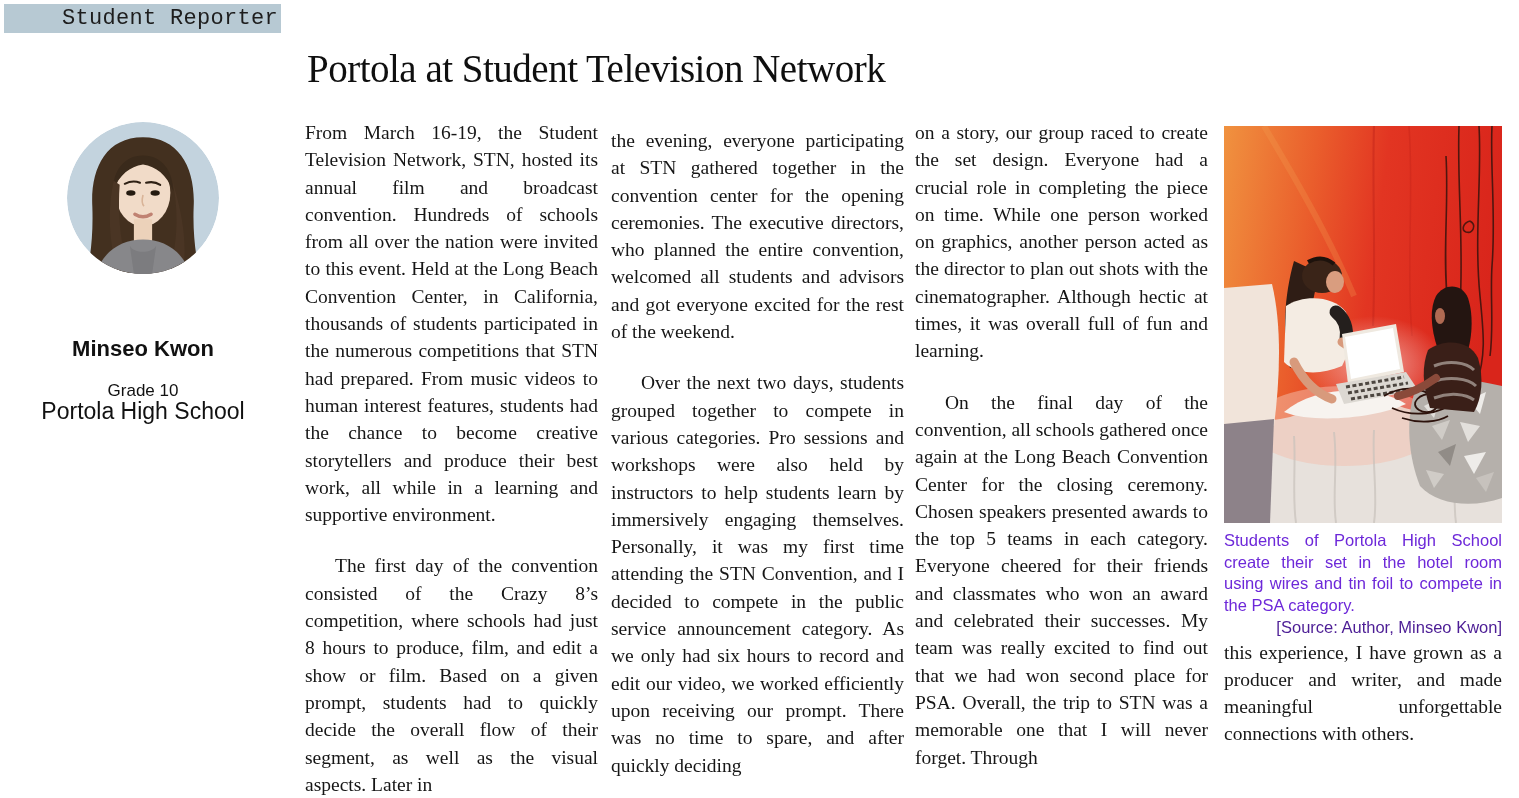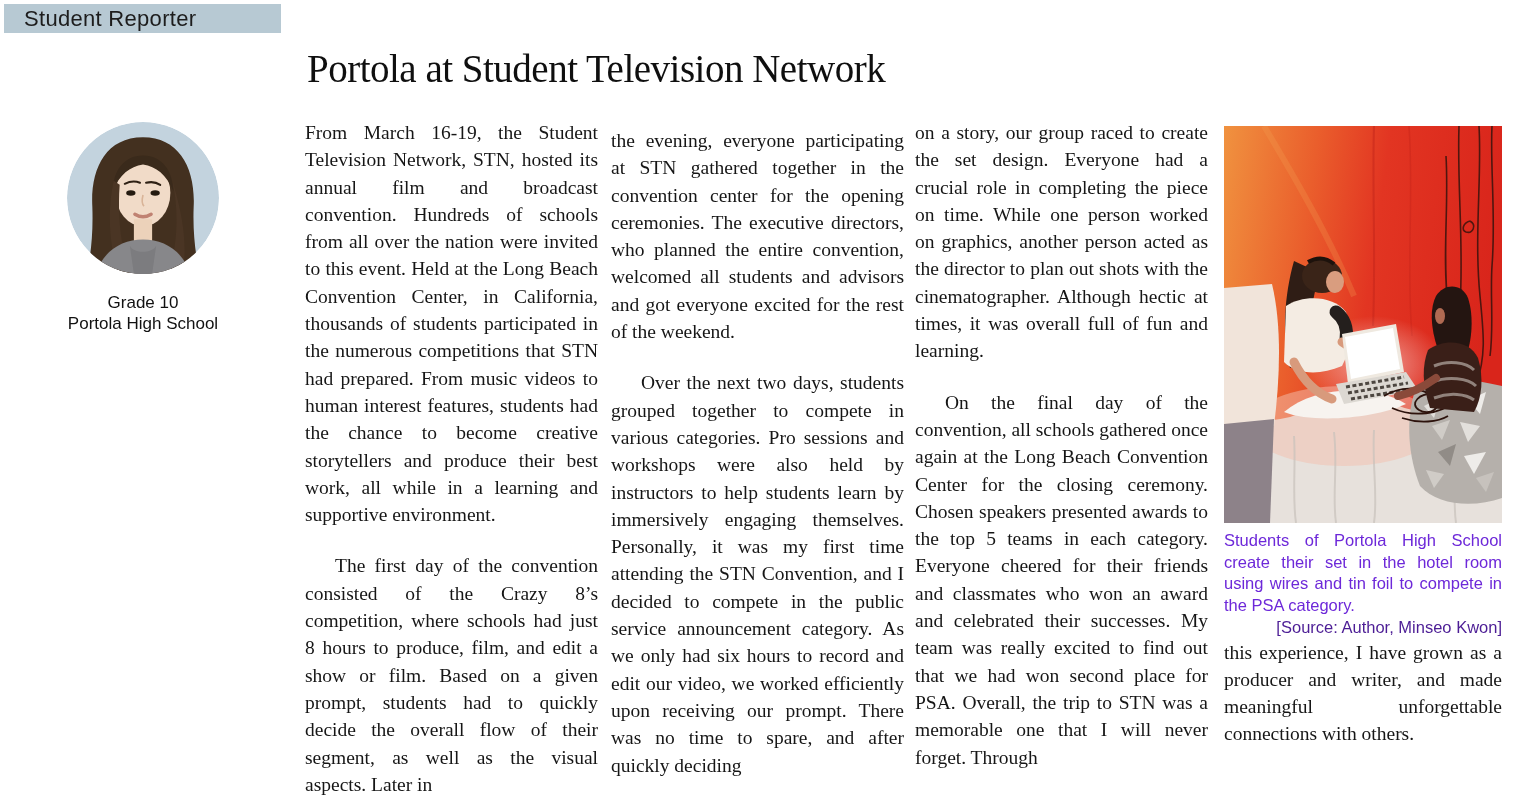--- a/index.html
+++ b/index.html
@@ -1,33 +1,33 @@
 <!DOCTYPE html>
 <html><head>
 <meta charset="utf-8">
 <style>
   html,body{margin:0;padding:0;background:#ffffff;}
   .page{position:relative;width:1519px;height:798px;background:#ffffff;overflow:hidden;
         font-family:"Liberation Serif", serif;color:#161616;}
 
   
   .section-bar{position:absolute;left:4px;top:4px;width:277px;height:29px;background:#b7c9d3;}
-  .section-label{display:block;font-family:Liberation Sans, sans-serif;font-size:22px;
-        line-height:29px;color:#1d1d1d;padding-left:20px;letter-spacing:.3px;}
+  .section-label{display:block;font-family:Liberation Mono, monospace;font-size:22px;
+        line-height:29px;color:#1d1d1d;padding-left:58px;letter-spacing:.3px;}
   .title{position:absolute;left:307px;top:46px;margin:0;font-weight:400;font-size:39px;
         color:#0f0f0f;letter-spacing:-.5px;font-family:"Liberation Serif", serif;}
 
   
   .author{position:absolute;left:40px;top:122px;width:206px;text-align:center;
         font-family:"Liberation Sans", sans-serif;color:#111;}
   .avatar{width:152px;height:152px;margin:0 auto;border-radius:50%;overflow:hidden;}
   .avatar svg{display:block;}
   .author-name{margin-top:62px;font-size:22px;font-weight:bold;}
   .author-grade{margin-top:18px;font-size:17px;line-height:21px;}
-  .author-school{font-size:17px;line-height:21px;}
+  .author-school{font-size:23px;line-height:21px;}
 
   
   .col{position:absolute;top:119px;width:293px;font-size:19.5px;line-height:27.3px;
         text-align:justify;color:#161616;}
   .col p{margin:0;}
   .col p + p{margin-top:24px;}
   .col p.indent{text-indent:30px;}
   #col1{left:305px;}
   #col2{left:611px;margin-top:8px;}
   #col3{left:915px;}
@@ -67,20 +67,21 @@
         <path d="M57 61 q8 -4 15 -1" stroke="#2e2014" stroke-width="2" fill="none" stroke-linecap="round"></path>
         <path d="M78 60 q8 -2 14 2" stroke="#2e2014" stroke-width="2" fill="none" stroke-linecap="round"></path>
         <ellipse cx="63" cy="70" rx="4.6" ry="2.7" fill="#241a10"></ellipse>
         <ellipse cx="87" cy="70" rx="4.6" ry="2.7" fill="#241a10"></ellipse>
         <path d="M75 72 q-2 8 1 11" stroke="#d9b498" stroke-width="1.6" fill="none"></path>
         <path d="M67 91 q8 5 16 0" stroke="#c08272" stroke-width="3.4" fill="none" stroke-linecap="round"></path>
         <path d="M28 150 C36 127 54 116 75 116 C96 116 114 127 122 150 Z" fill="#87878a"></path>
         <path d="M62 122 C66 130 84 130 88 122 L84 150 L66 150 Z" fill="#7c7c7f"></path>
       </svg>
     </div>
+    <div class="author-name">Minseo Kwon</div>
     <div class="author-grade">Grade 10</div>
     <div class="author-school">Portola High School</div>
   </div>
 
   <div class="col" id="col1">
     <p>From March 16-19, the Student Television Network, STN, hosted its annual film and broadcast convention. Hundreds of schools from all over the nation were invited to this event. Held at the Long Beach Convention Center, in California, thousands of students participated in the numerous competitions that STN had prepared. From music videos to human interest features, students had the chance to become creative storytellers and produce their best work, all while in a learning and supportive environment.</p>
     <p class="indent">The first day of the convention consisted of the Crazy 8’s competition, where schools had just 8 hours to produce, film, and edit a show or film. Based on a given prompt, students had to quickly decide the overall flow of their segment, as well as the visual aspects. Later in</p>
   </div>
 
   <div class="col" id="col2">

